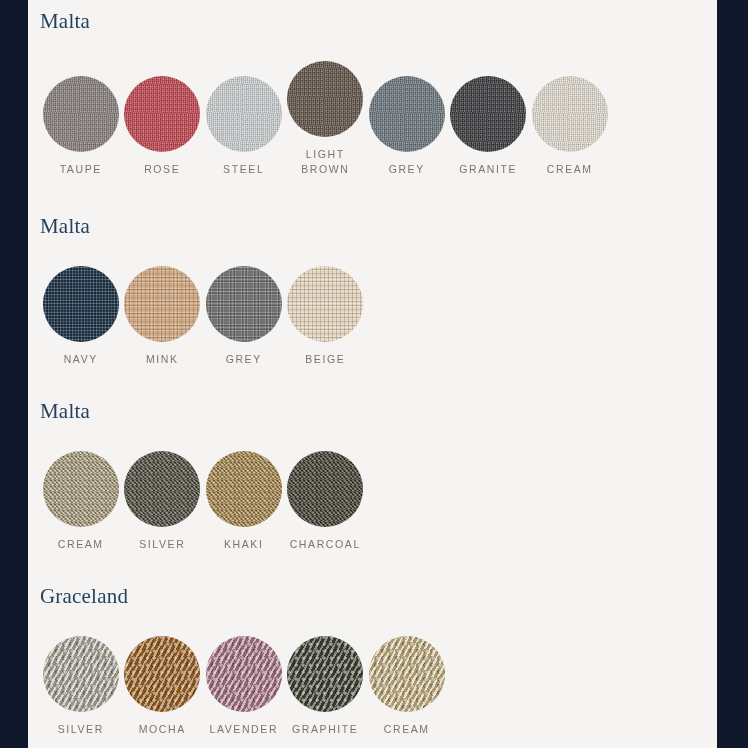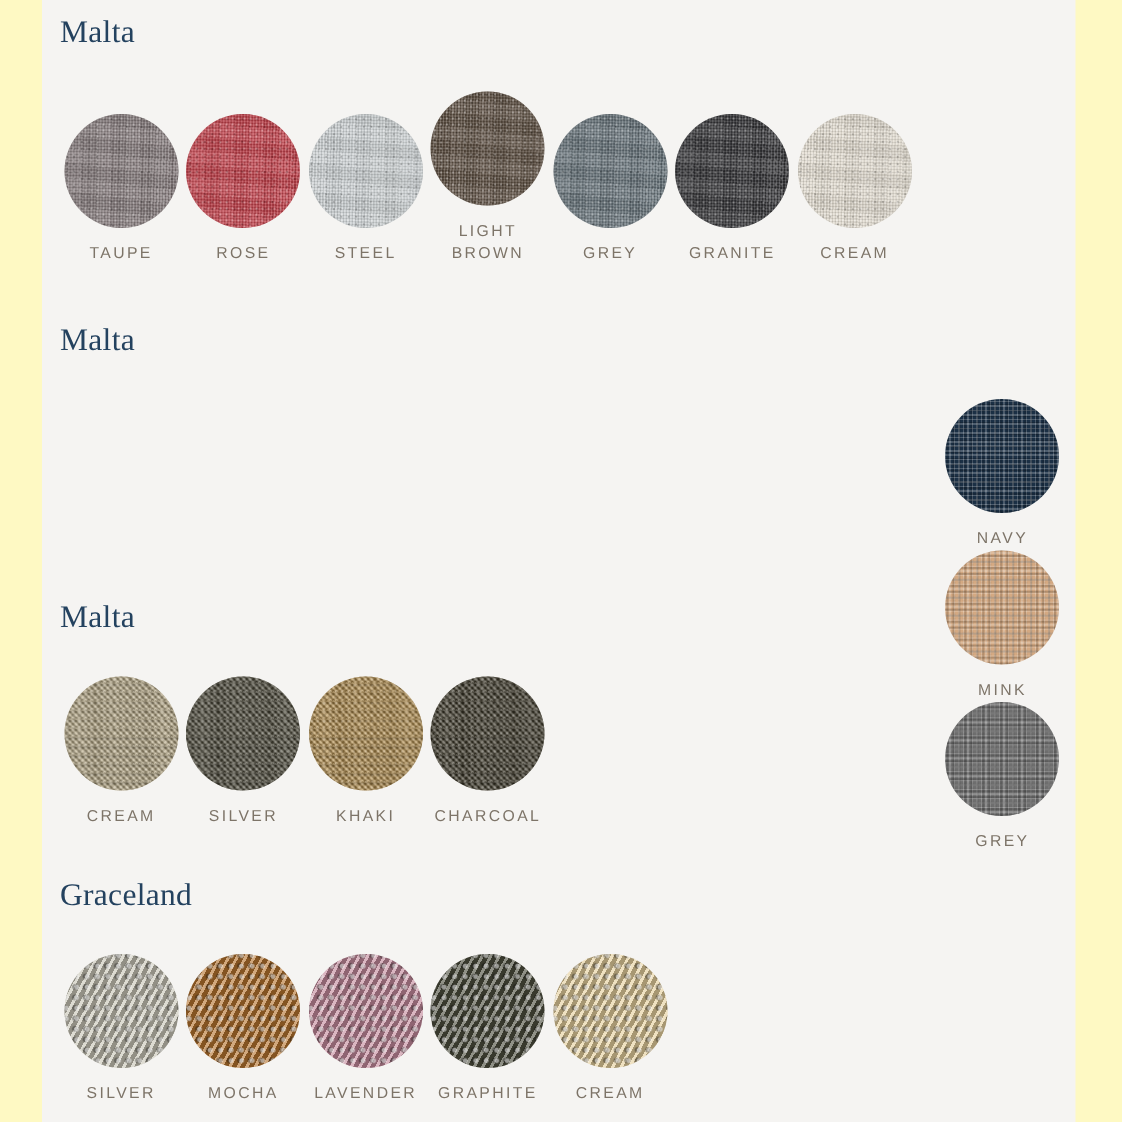--- a/index.html
+++ b/index.html
@@ -12,21 +12,21 @@
     width: 748px;
     height: 748px;
     overflow: hidden;
     font-family: "Liberation Sans", sans-serif;
   }
 
   #page {
     position: relative;
     width: 748px;
     height: 748px;
-    background: #fef9c3;
+    background: #0f172a;
   }
 
   
   #panel {
     position: absolute;
     left: 28px;
     top: 0;
     width: 689px;
     height: 748px;
     background: #f5f4f2;
@@ -192,32 +192,36 @@
               <div class="swatch-label">GRANITE</div>
             </div>
             <div class="swatch-item">
               <div class="swatch-disc tex-malta" style="background-color: rgb(227, 221, 209);"></div>
               <div class="swatch-label">CREAM</div>
             </div>
           </div>
         </section>
         <section class="collection" style="position: absolute; left: 0px; top: 216px; width: 689px;">
           <h2 class="collection-title">Malta</h2>
-          <div class="swatch-row" style="margin-top: 29px; flex-direction: column;">
+          <div class="swatch-row" style="margin-top: 29px;">
             <div class="swatch-item">
               <div class="swatch-disc tex-cube" style="background-color: rgb(27, 48, 69);"></div>
               <div class="swatch-label">NAVY</div>
             </div>
             <div class="swatch-item">
               <div class="swatch-disc tex-cube" style="background-color: rgb(212, 169, 130);"></div>
               <div class="swatch-label">MINK</div>
             </div>
             <div class="swatch-item">
               <div class="swatch-disc tex-cube" style="background-color: rgb(110, 110, 110);"></div>
               <div class="swatch-label">GREY</div>
+            </div>
+            <div class="swatch-item">
+              <div class="swatch-disc tex-cube" style="background-color: rgb(232, 215, 192);"></div>
+              <div class="swatch-label">BEIGE</div>
             </div>
           </div>
         </section>
         <section class="collection" style="position: absolute; left: 0px; top: 401px; width: 689px;">
           <h2 class="collection-title">Malta</h2>
           <div class="swatch-row" style="margin-top: 29px;">
             <div class="swatch-item">
               <div class="swatch-disc tex-dallas" style="background-color: rgb(185, 171, 136);"></div>
               <div class="swatch-label">CREAM</div>
             </div>

